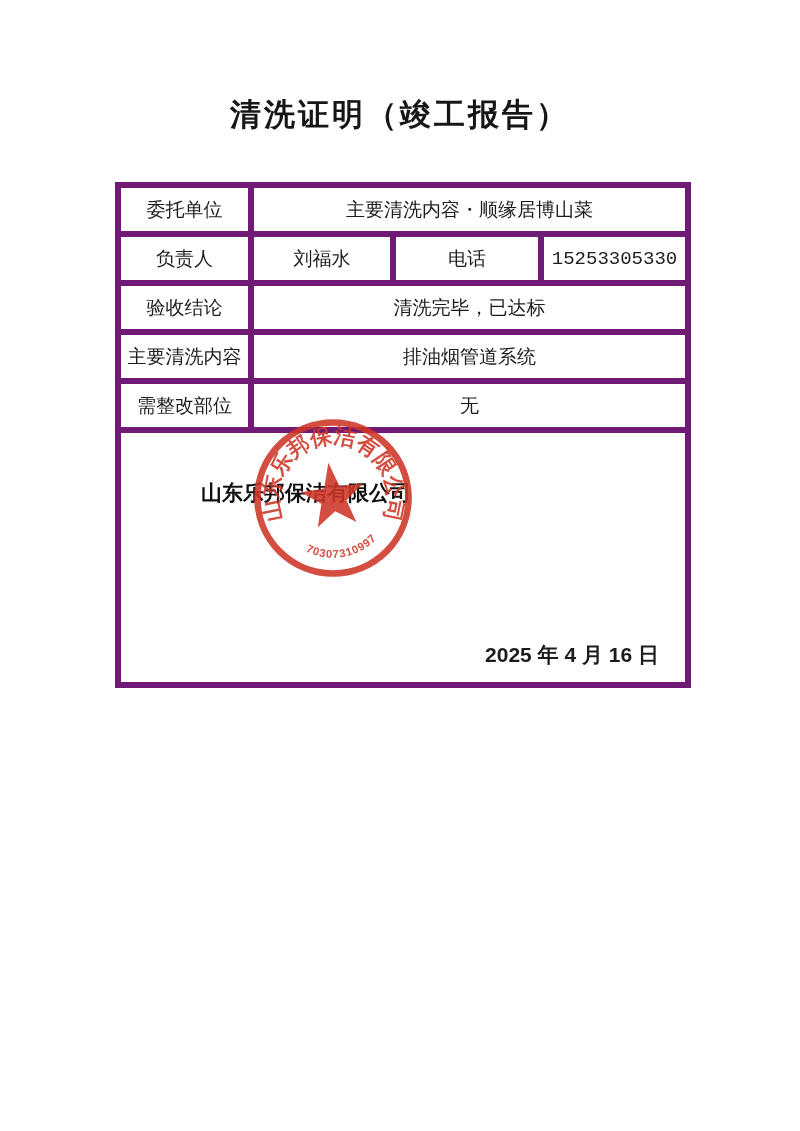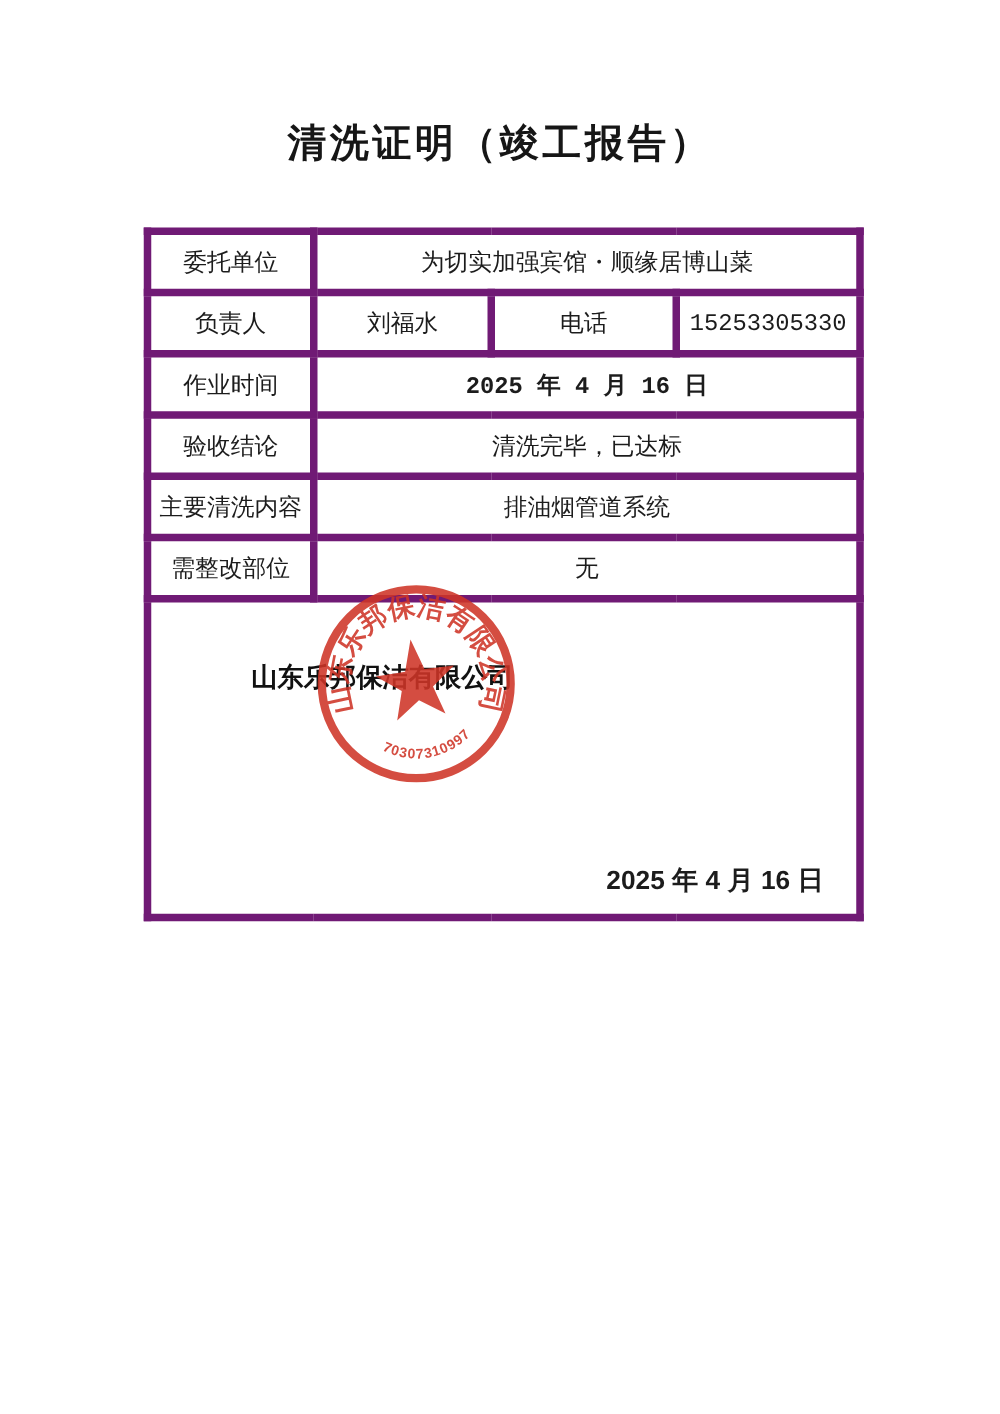--- a/index.html
+++ b/index.html
@@ -68,31 +68,27 @@
   <table class="info-table">
     <colgroup>
       <col style="width:133px">
         <col style="width:142px">
         <col style="width:148px">
         <col style="width:147px">
     </colgroup>
     <tbody>
       <tr>
         <td>委托单位</td>
-        <td colspan="3">为切实加强宾馆・顺缘居博山菜</td>
+        <td colspan="3">主要清洗内容・顺缘居博山菜</td>
       </tr>
       <tr>
         <td>负责人</td>
         <td>刘福水</td>
         <td>电话</td>
         <td class="num-cell">15253305330</td>
-      </tr>
-      <tr>
-        <td>作业时间</td>
-        <td colspan="3" class="date-cell num-mix">2025 年 4 月 16 日</td>
       </tr>
       <tr>
         <td>验收结论</td>
         <td colspan="3">清洗完毕，已达标</td>
       </tr>
       <tr>
         <td>主要清洗内容</td>
         <td colspan="3">排油烟管道系统</td>
       </tr>
       <tr>

